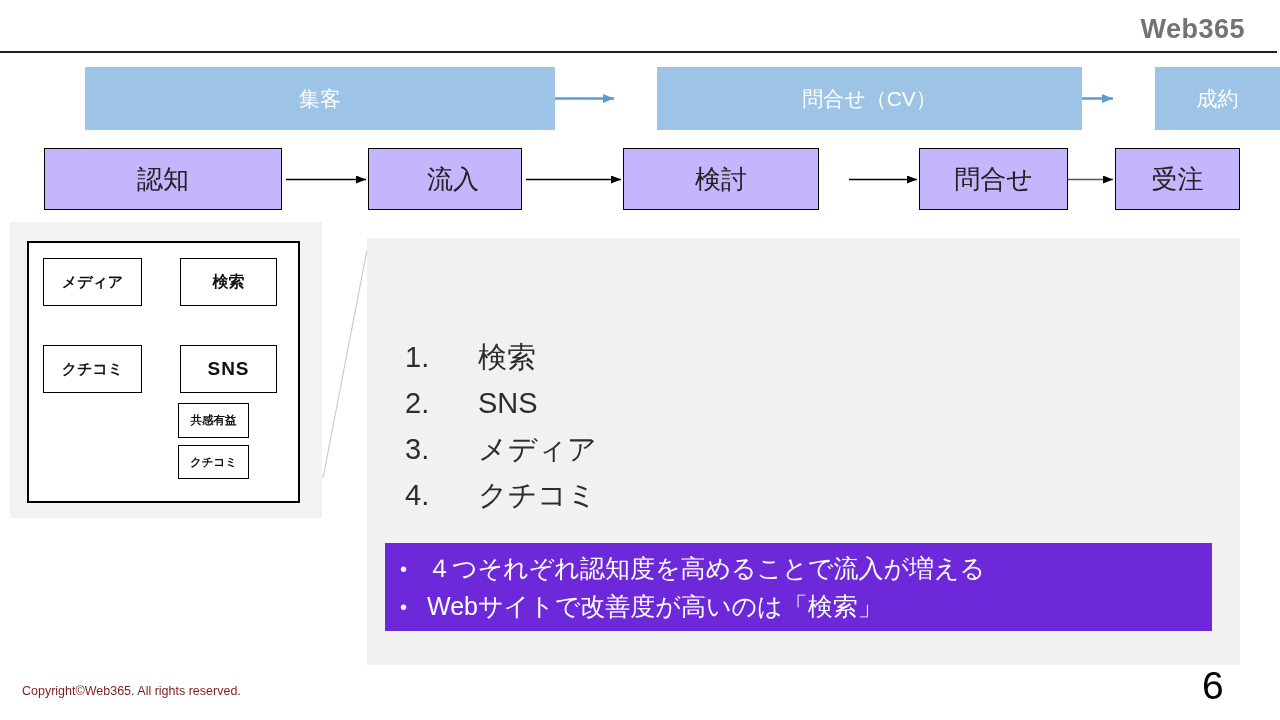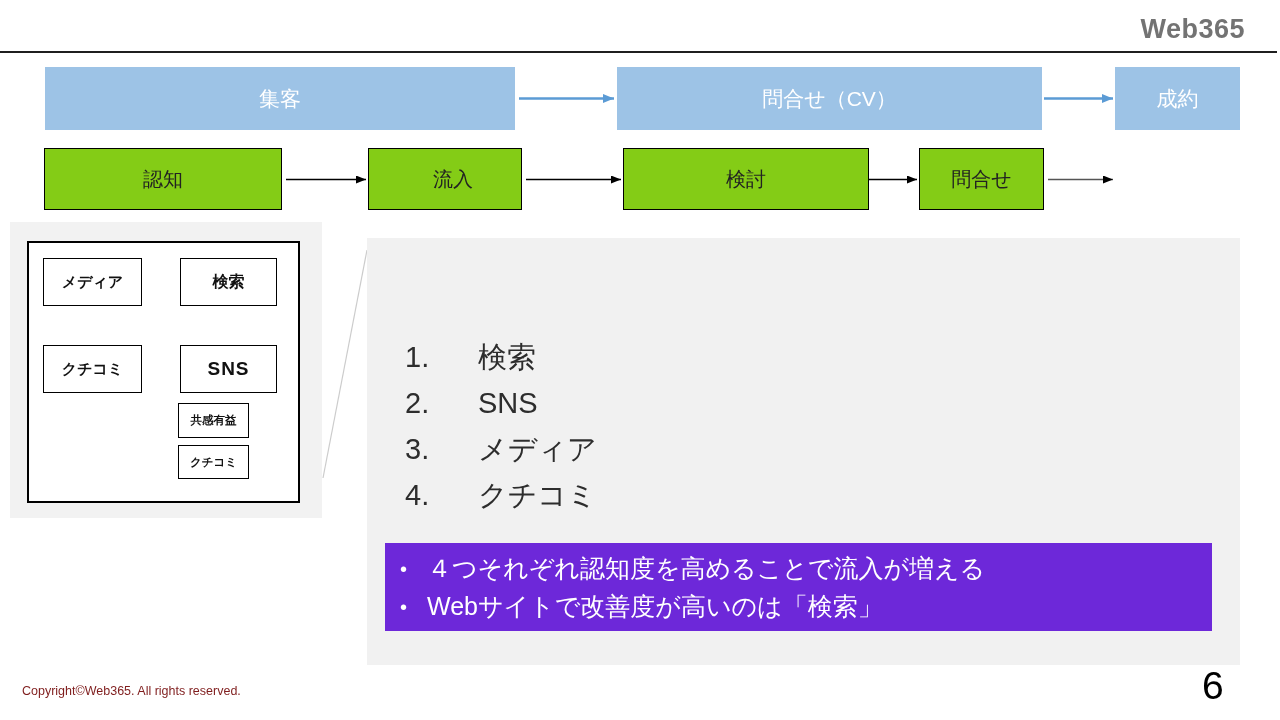--- a/index.html
+++ b/index.html
@@ -5,29 +5,29 @@
   html,body{margin:0;padding:0;background:#fff;}
   .slide{
     position:relative;width:1280px;height:720px;background:#ffffff;overflow:hidden;
     font-family:"Liberation Sans","DejaVu Sans",sans-serif;
   }
   .abs{position:absolute;}
   .brand{top:14px;right:35px;font-size:27px;font-weight:700;color:#737373;letter-spacing:0.5px;}
   .rule{top:51px;left:0;width:1277px;border-top:2px solid #1f1f1f;height:0;}
   .arrows{top:0;left:0;width:1280px;height:720px;pointer-events:none;}
   .flexc{display:flex;align-items:center;justify-content:center;box-sizing:border-box;}
-  .stage{top:67px;height:63px;background:#9DC3E6;color:#ffffff;font-size:21px;font-weight:300;}
+  .stage{top:67px;height:63px;background:#9DC3E6;color:#ffffff;font-size:21px;font-weight:300;margin-left:40px;}
   .s1{left:45px;width:470px;}
   .s2{left:617px;width:425px;}
   .s3{left:1115px;width:125px;}
-  .step{top:148px;height:62px;background:#84cc16;border:1.5px solid #000;color:#222;font-size:20px;}
+  .step{top:148px;height:62px;background:#c4b5fd;border:1.5px solid #000;color:#222;font-size:26px;}
   .p1{left:44px;width:238px;}
   .p2{left:368px;width:154px;padding-left:16px;}
-  .p3{left:623px;width:246px;}
-  .p4{left:919px;width:125px;text-align:right;}
+  .p3{left:623px;width:196px;}
+  .p4{left:919px;width:149px;text-align:right;}
   .p5{left:1115px;width:125px;}
   .panel{left:10px;top:222px;width:312px;height:296px;background:#f2f2f2;}
   .panel-inner{left:27px;top:241px;width:273px;height:262px;background:#fff;border:2px solid #000;box-sizing:border-box;}
   .mini{background:#fff;border:1.5px solid #000;font-weight:700;color:#111;}
   .m1{left:43px;top:258px;width:99px;height:48px;font-size:15px;}
   .m2{left:180px;top:258px;width:97px;height:48px;font-size:16px;}
   .m3{left:43px;top:345px;width:99px;height:48px;font-size:15px;}
   .m4{left:180px;top:345px;width:97px;height:48px;font-size:19px;letter-spacing:1px;}
   .m5{left:178px;top:403px;width:71px;height:35px;font-size:11.5px;}
   .m6{left:178px;top:445px;width:71px;height:34px;font-size:11.5px;}
@@ -71,20 +71,21 @@
   </svg>
 
   <div class="abs flexc stage s1">集客</div>
   <div class="abs flexc stage s2">問合せ（CV）</div>
   <div class="abs flexc stage s3">成約</div>
 
   <div class="abs flexc step p1">認知</div>
   <div class="abs flexc step p2">流入</div>
   <div class="abs flexc step p3">検討</div>
   <div class="abs flexc step p4">問合せ</div>
+  <div class="abs flexc step p5">受注</div>
 
   <div class="abs panel"></div>
   <div class="abs panel-inner"></div>
   <div class="abs flexc mini m1">メディア</div>
   <div class="abs flexc mini m2">検索</div>
   <div class="abs flexc mini m3">クチコミ</div>
   <div class="abs flexc mini m4">SNS</div>
   <div class="abs flexc mini m5">共感有益</div>
   <div class="abs flexc mini m6">クチコミ</div>
 

